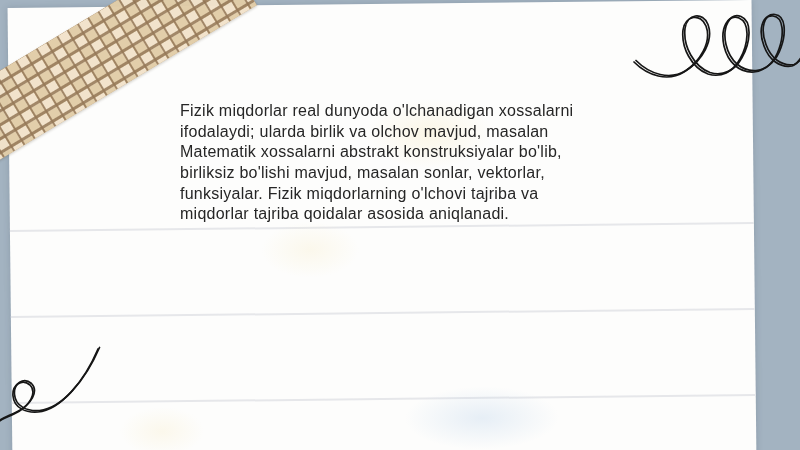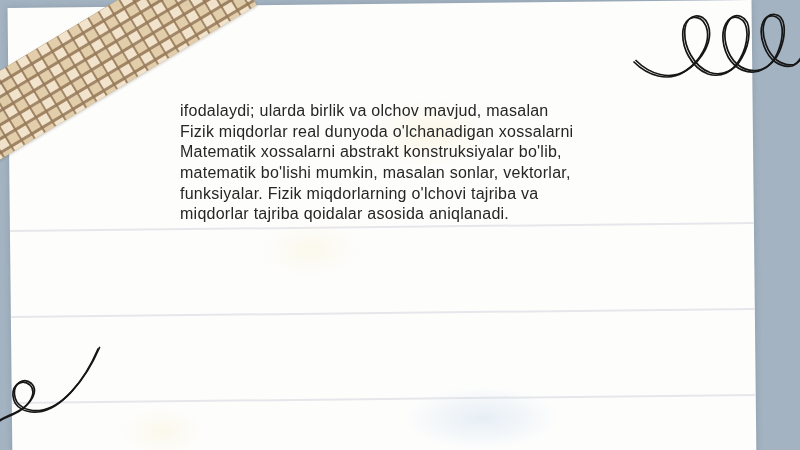--- a/index.html
+++ b/index.html
@@ -90,21 +90,21 @@
     <path d="M 6 56 C 20 70, 40 76, 56 66 C 72 56, 84 36, 78 20 C 73 7, 57 9, 55 24 C 53 42, 64 62, 80 68 C 93 72, 105 66, 112 53 C 120 39, 123 17, 111 12 C 100 8, 92 22, 96 40 C 100 57, 112 67, 126 66 C 138 65, 147 55, 151 43 C 156 29, 156 11, 145 10 C 134 9, 130 24, 136 40 C 141 54, 152 62, 164 60 C 168 59, 171 55, 174 50"></path>
     <path transform="translate(2,-1.5)" d="M 6 56 C 20 70, 40 76, 56 66 C 72 56, 84 36, 78 20 C 73 7, 57 9, 55 24 C 53 42, 64 62, 80 68 C 93 72, 105 66, 112 53 C 120 39, 123 17, 111 12 C 100 8, 92 22, 96 40 C 100 57, 112 67, 126 66 C 138 65, 147 55, 151 43 C 156 29, 156 11, 145 10 C 134 9, 130 24, 136 40 C 141 54, 152 62, 164 60 C 168 59, 171 55, 174 50"></path>
   </svg>
 
   <svg class="doodle doodle-bl" width="120" height="112" viewBox="0 0 120 112">
     <path d="M 98 11 C 84 44, 60 72, 38 74 C 26 75, 14 70, 13 58 C 12 47, 22 40, 30 47 C 37 54, 31 68, 14 76 C 8 79, 2 81, -2 84"></path>
     <path transform="translate(1.5,-1.5)" d="M 98 11 C 84 44, 60 72, 38 74 C 26 75, 14 70, 13 58 C 12 47, 22 40, 30 47 C 37 54, 31 68, 14 76 C 8 79, 2 81, -2 84"></path>
   </svg>
 
   <div class="text-block">
+    <div class="text-line">Fizik miqdorlar real dunyoda o'lchanadigan xossalarni</div>
     <div class="text-line">ifodalaydi; ularda birlik va olchov mavjud, masalan</div>
-    <div class="text-line">Fizik miqdorlar real dunyoda o'lchanadigan xossalarni</div>
     <div class="text-line">Matematik xossalarni abstrakt konstruksiyalar bo'lib,</div>
-    <div class="text-line">matematik bo'lishi mumkin, masalan sonlar, vektorlar,</div>
+    <div class="text-line">birliksiz bo'lishi mavjud, masalan sonlar, vektorlar,</div>
     <div class="text-line">funksiyalar. Fizik miqdorlarning o'lchovi tajriba va</div>
     <div class="text-line">miqdorlar tajriba qoidalar asosida aniqlanadi.</div>
   </div>
 
 </div>
 
 </body></html>

